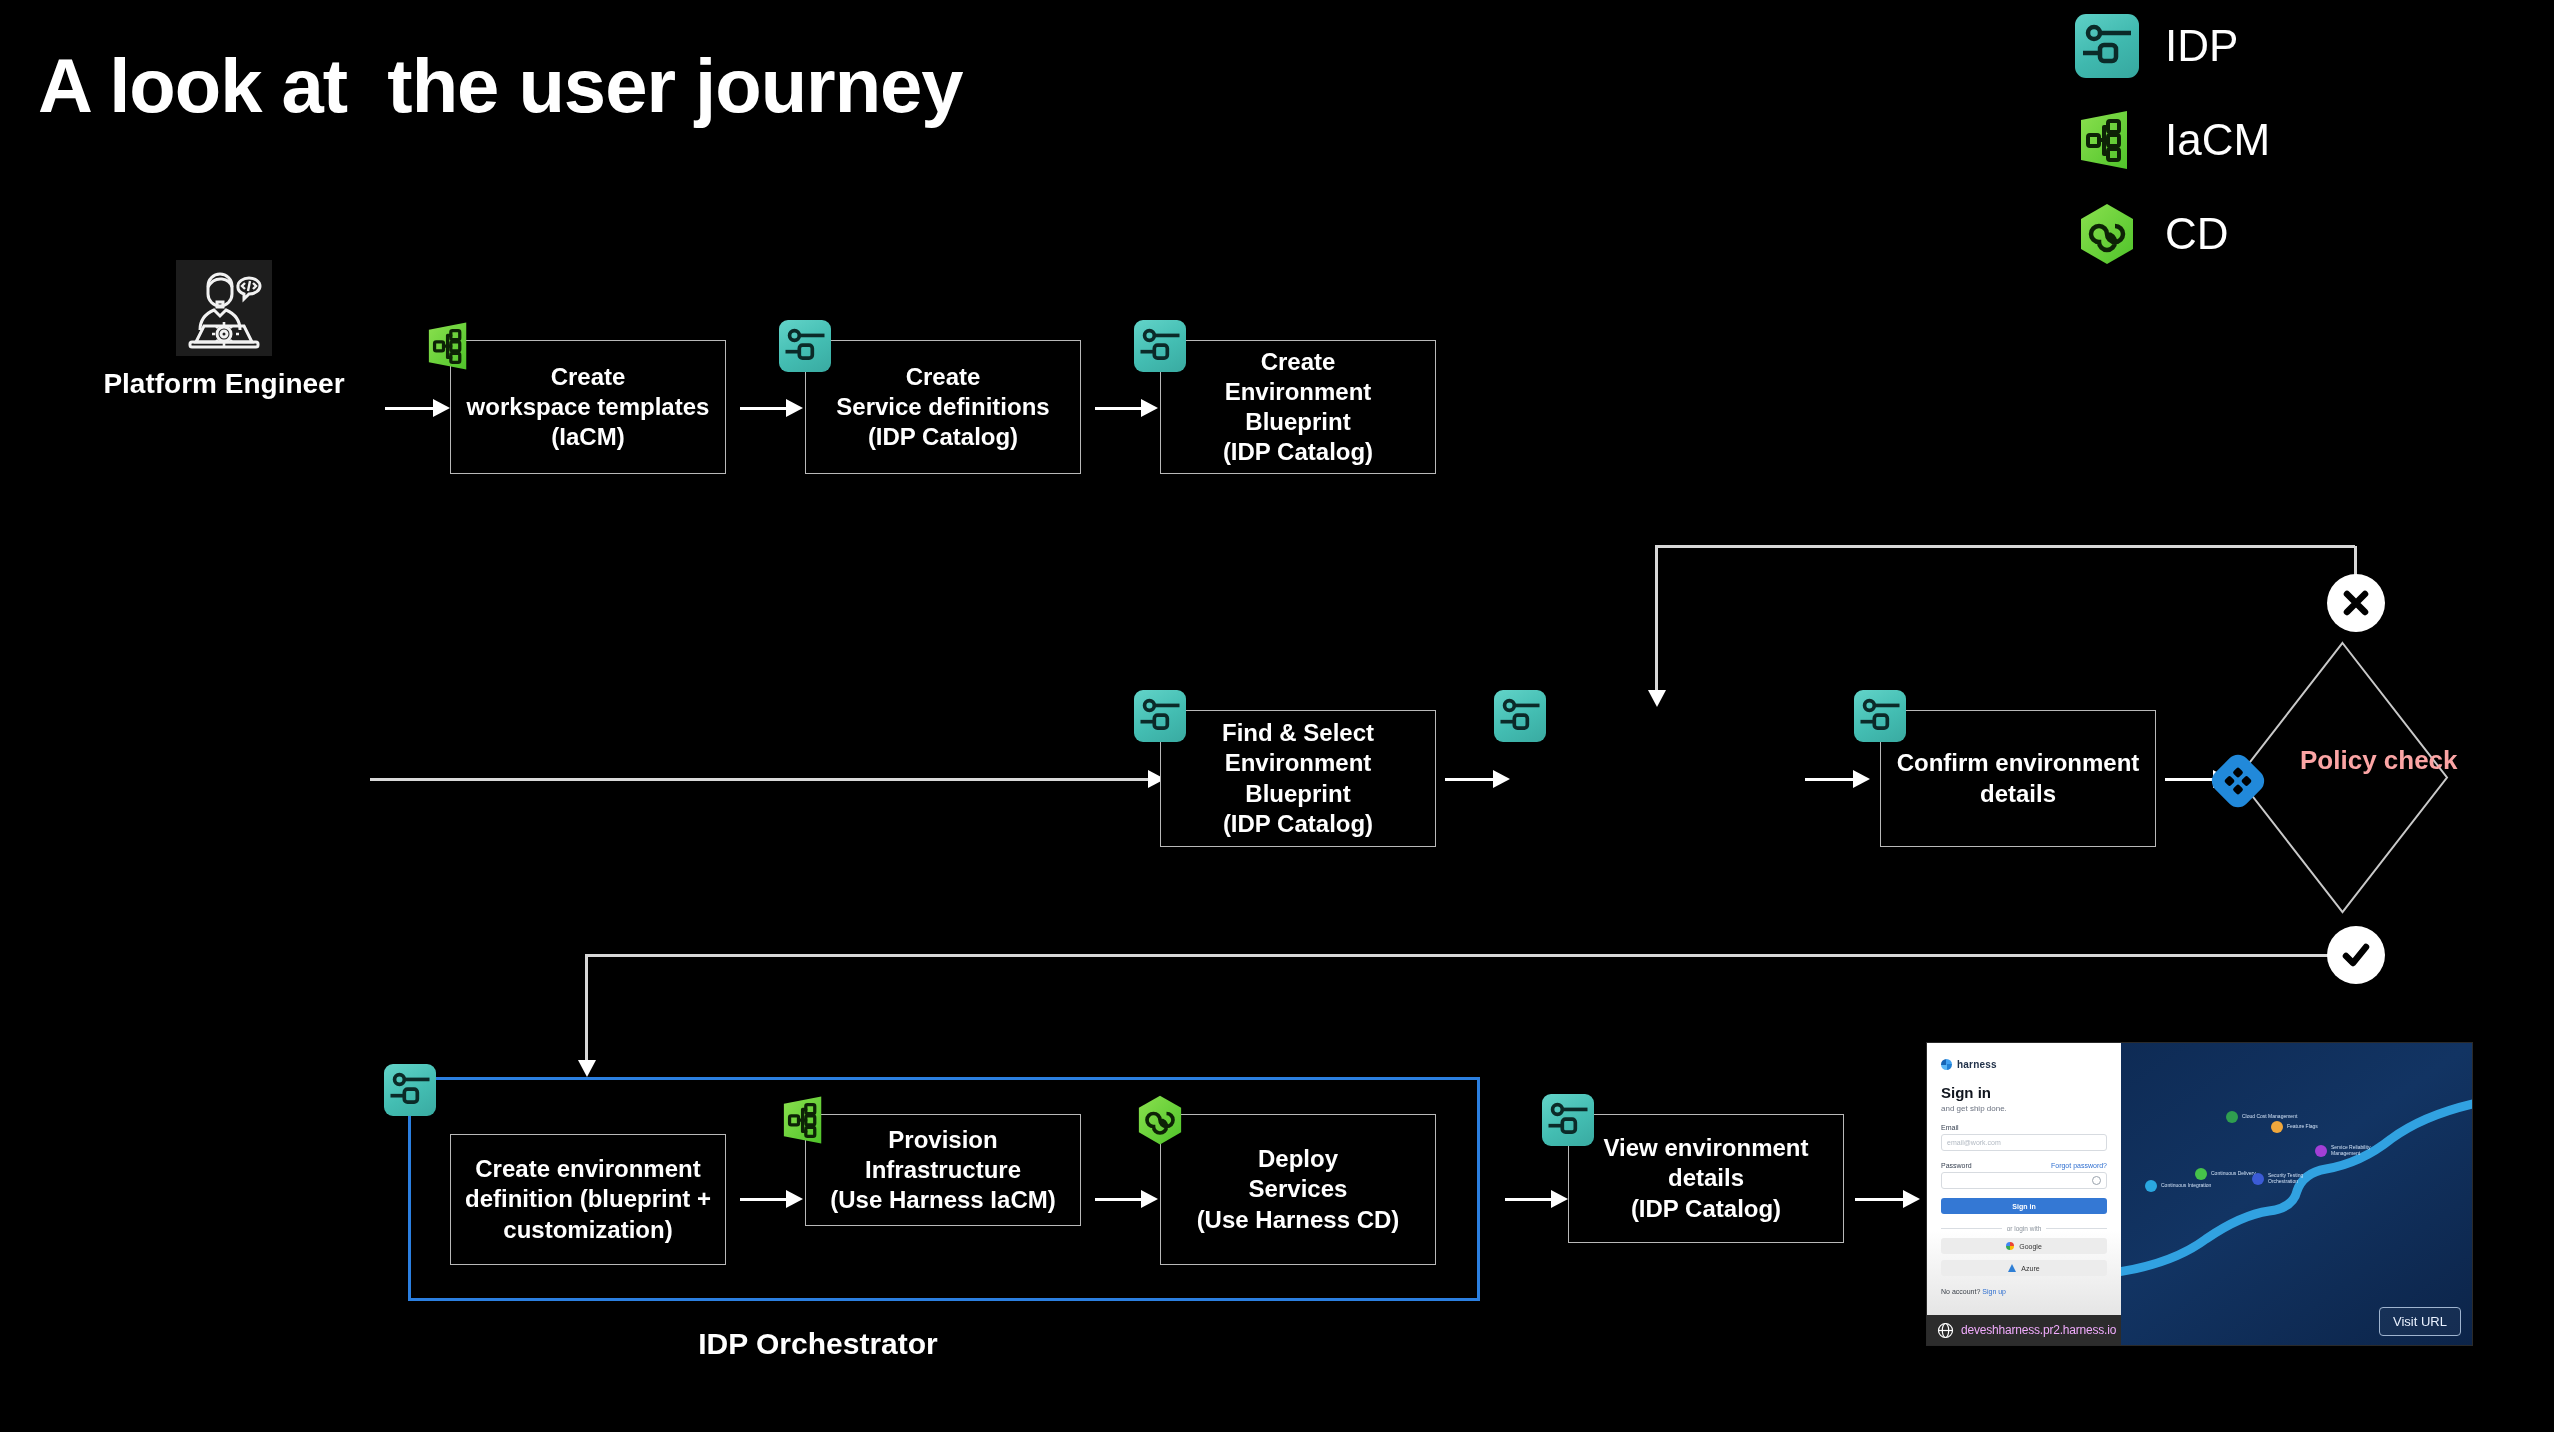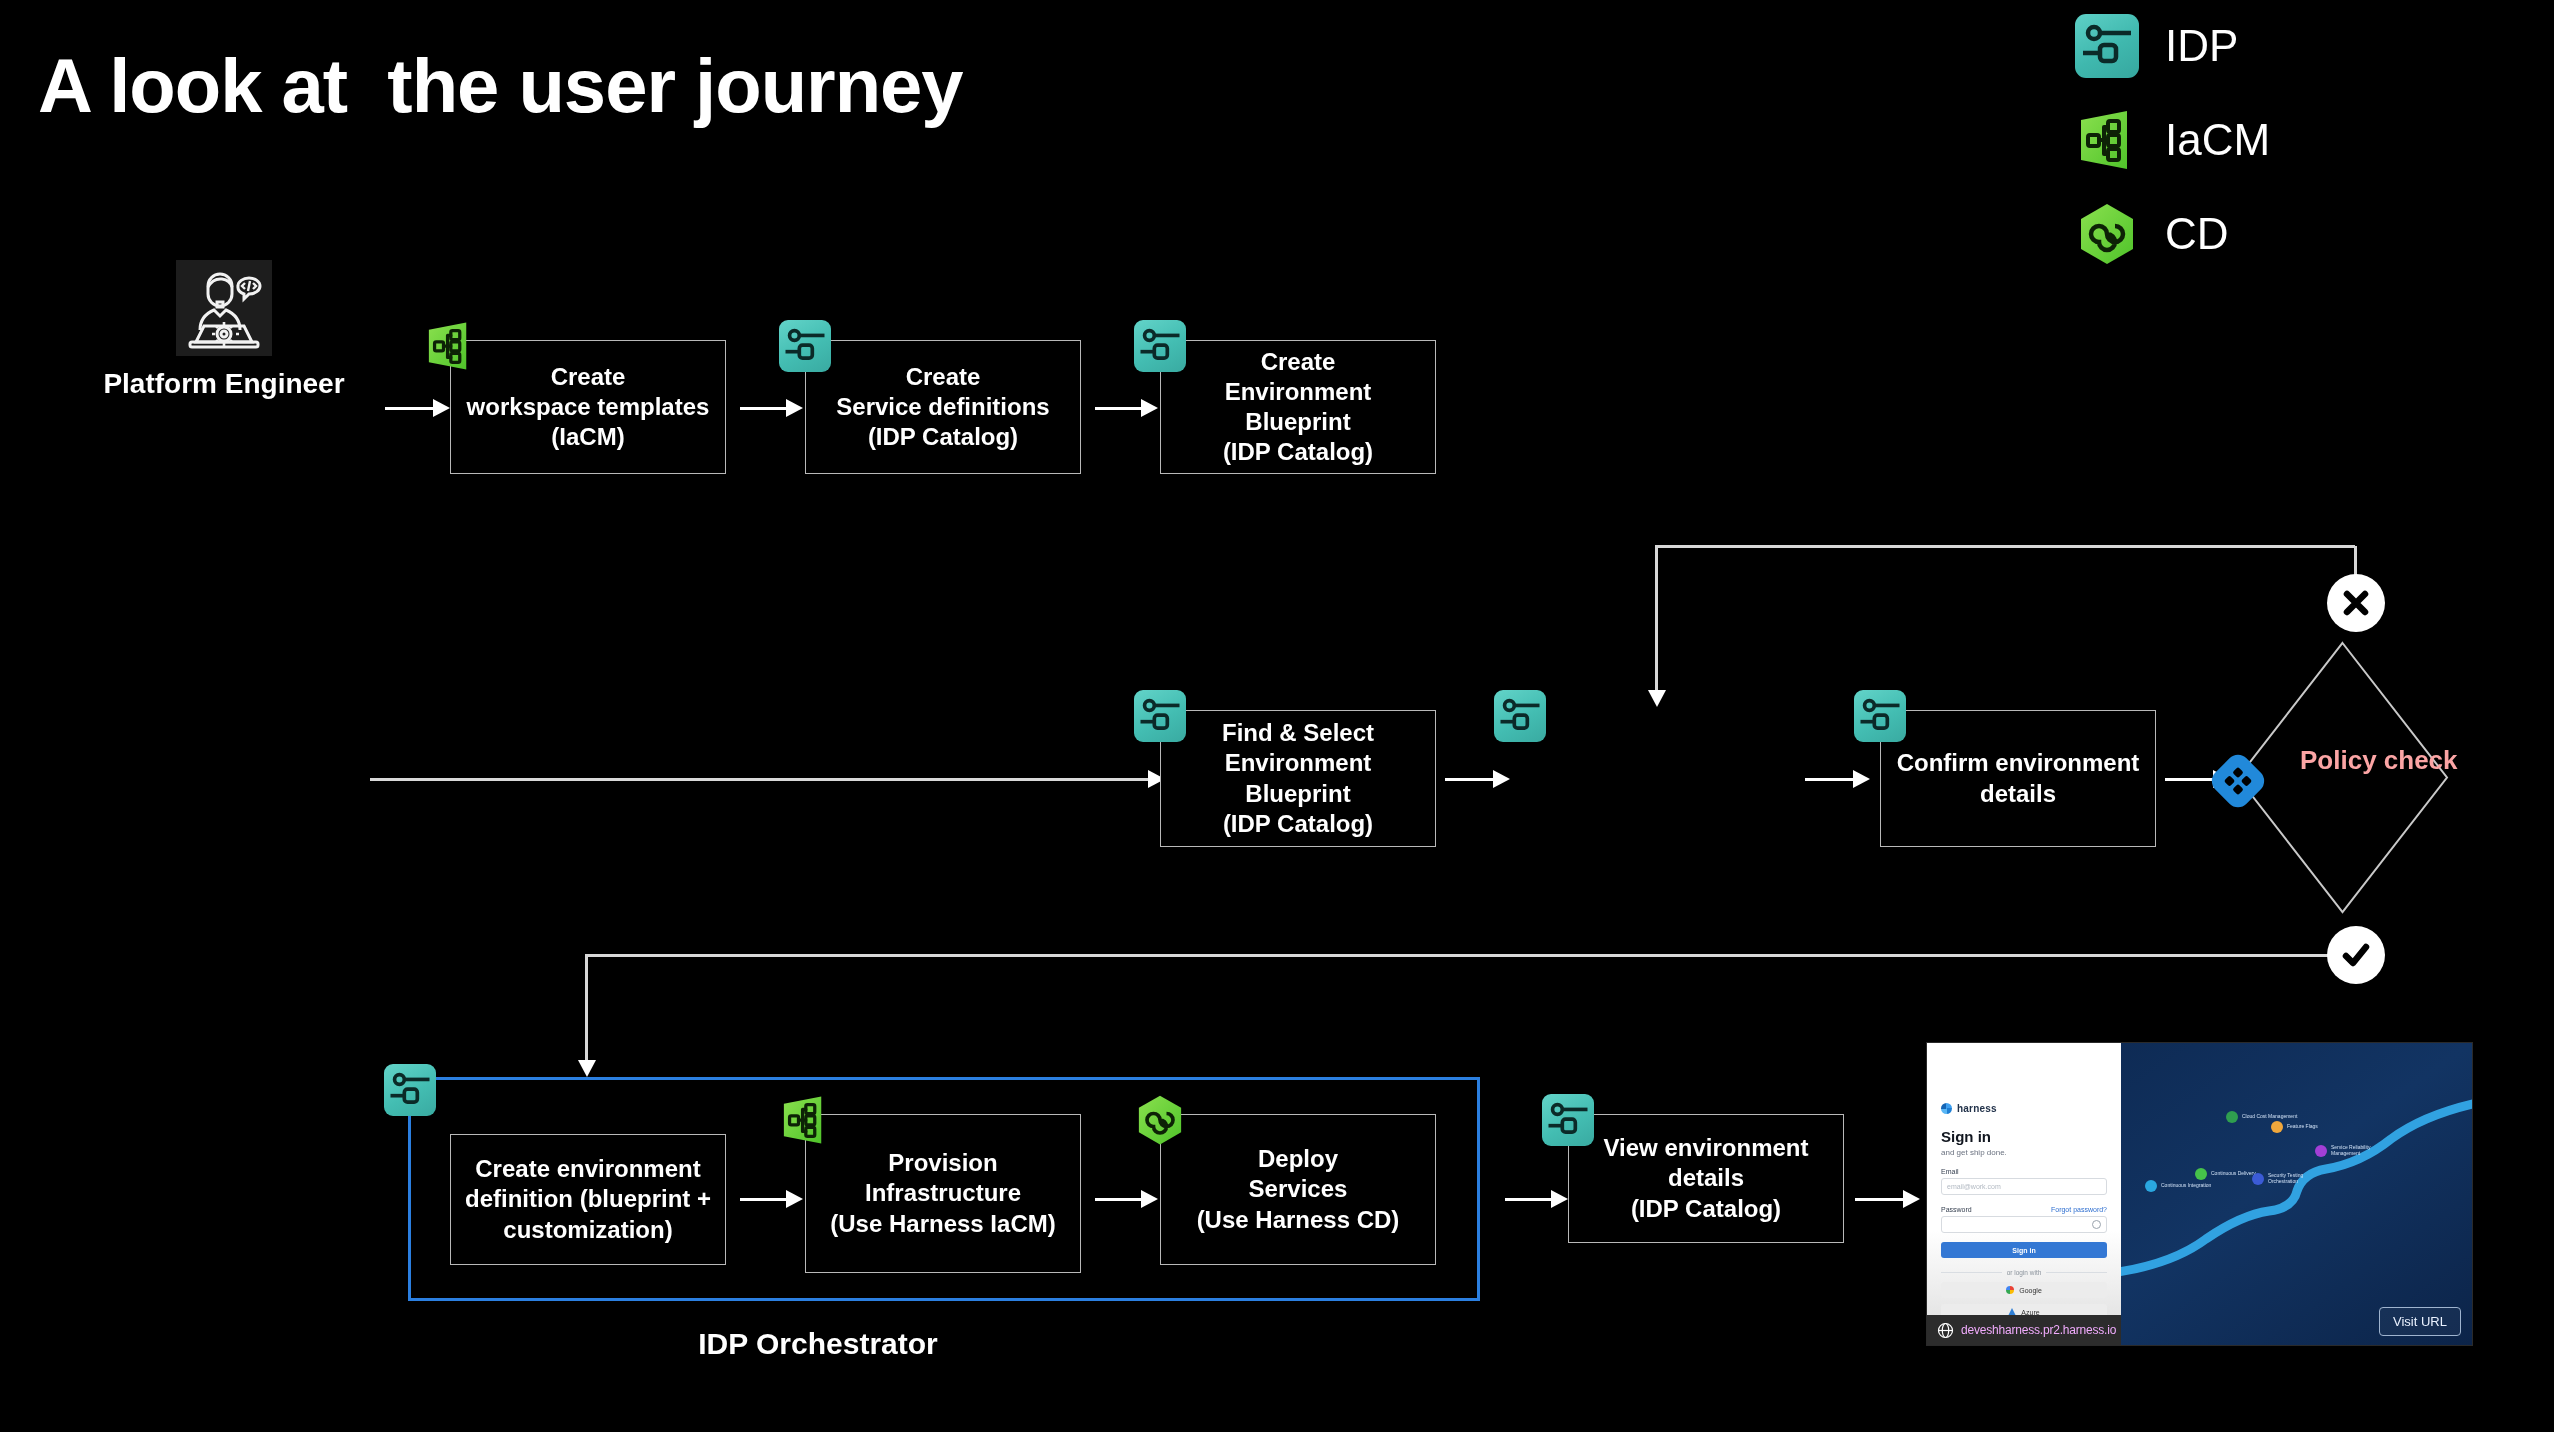--- a/index.html
+++ b/index.html
@@ -67,21 +67,21 @@
   #orchestrator-label{position:absolute;font-size:30px;font-weight:bold;color:#fff;
      text-align:center;white-space:nowrap;}
 
   
   #app-thumbnail{position:absolute;left:1927px;top:1043px;width:545px;height:302px;
      background:#0b2044;overflow:hidden;display:flex;
      box-shadow:0 0 0 1px #2a2a2a; z-index:5;}
   #signin-panel{width:194px;height:100%;
      background:linear-gradient(180deg,#ffffff 0%,#ffffff 62%,#dcdcdc 100%);
      position:relative;padding:16px 14px 0 14px;box-sizing:border-box;}
-  .hl-row{display:flex;align-items:center;gap:5px;margin-top:44px;}
+  .hl-row{display:flex;align-items:center;gap:5px;}
   .hl-dot{width:11px;height:11px;border-radius:50%;
      background:conic-gradient(#3fa0f0 0 25%,#1f7fd4 0 50%,#59b6f5 0 75%,#1565b5 0 100%);}
   .hl-word{font-size:10px;font-weight:bold;color:#22324a;letter-spacing:.2px;}
   .si-title{font-size:15px;font-weight:bold;color:#11161f;margin-top:14px;}
   .si-sub{font-size:8px;color:#6b7280;margin-top:3px;}
   .fl{font-size:7px;color:#374151;margin-top:11px;}
   .fi{height:15px;border:1px solid #d7dbe0;border-radius:3px;background:#fff;
      margin-top:3px;display:flex;align-items:center;padding:0 5px;position:relative;}
   .fi span{font-size:7px;color:#b3bac3;}
   .fl-row{display:flex;justify-content:space-between;align-items:flex-end;margin-top:11px;}
@@ -348,21 +348,21 @@
 
   <div class="pbox" style="left:450px;top:1134px;width:276px;height:131px;">
     <span style="white-space:pre-line;">Create environment
 definition (blueprint +
 customization)</span>
   </div>
 
   <div class="ln h abs" style="left:740px;top:1198px;width:50px;"></div>
   <div class="arrowhead right abs" style="left:786px;top:1190px;"></div>
 
-  <div class="pbox" style="left:805px;top:1114px;width:276px;height:159px;">
+  <div class="pbox" style="left:805px;top:1114px;width:276px;height:112px;">
     <span style="white-space:pre-line;">Provision
 Infrastructure
 (Use Harness IaCM)</span>
   </div>
   <div class="badge abs" style="left:779px;top:1094px;">
     <svg viewBox="0 0 64 64">
         <defs>
           <linearGradient id="b2" x1="0" y1="0" x2="1" y2="1">
       <stop offset="0" stop-color="#8ae04e"></stop>
             <stop offset="1" stop-color="#4fc32a"></stop>

